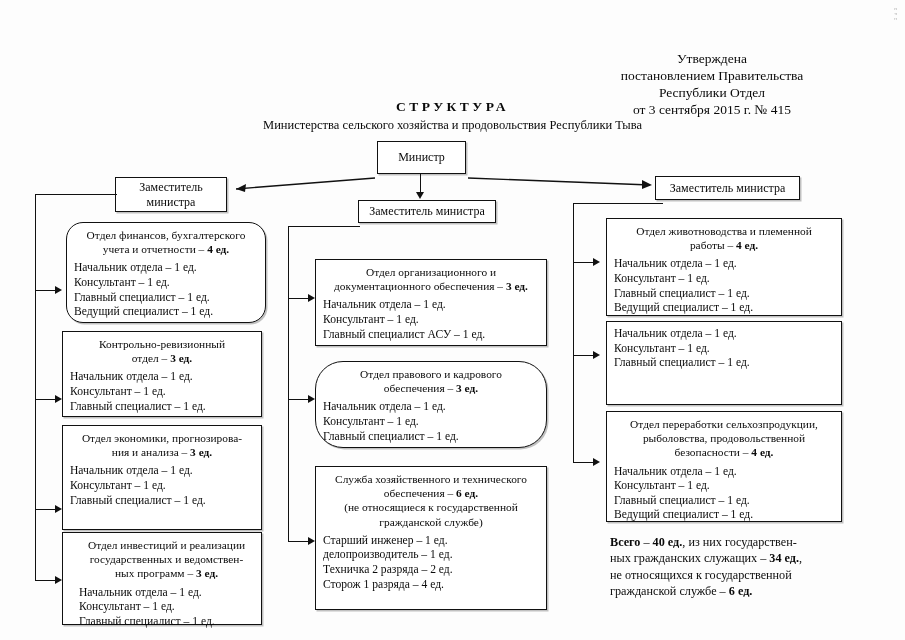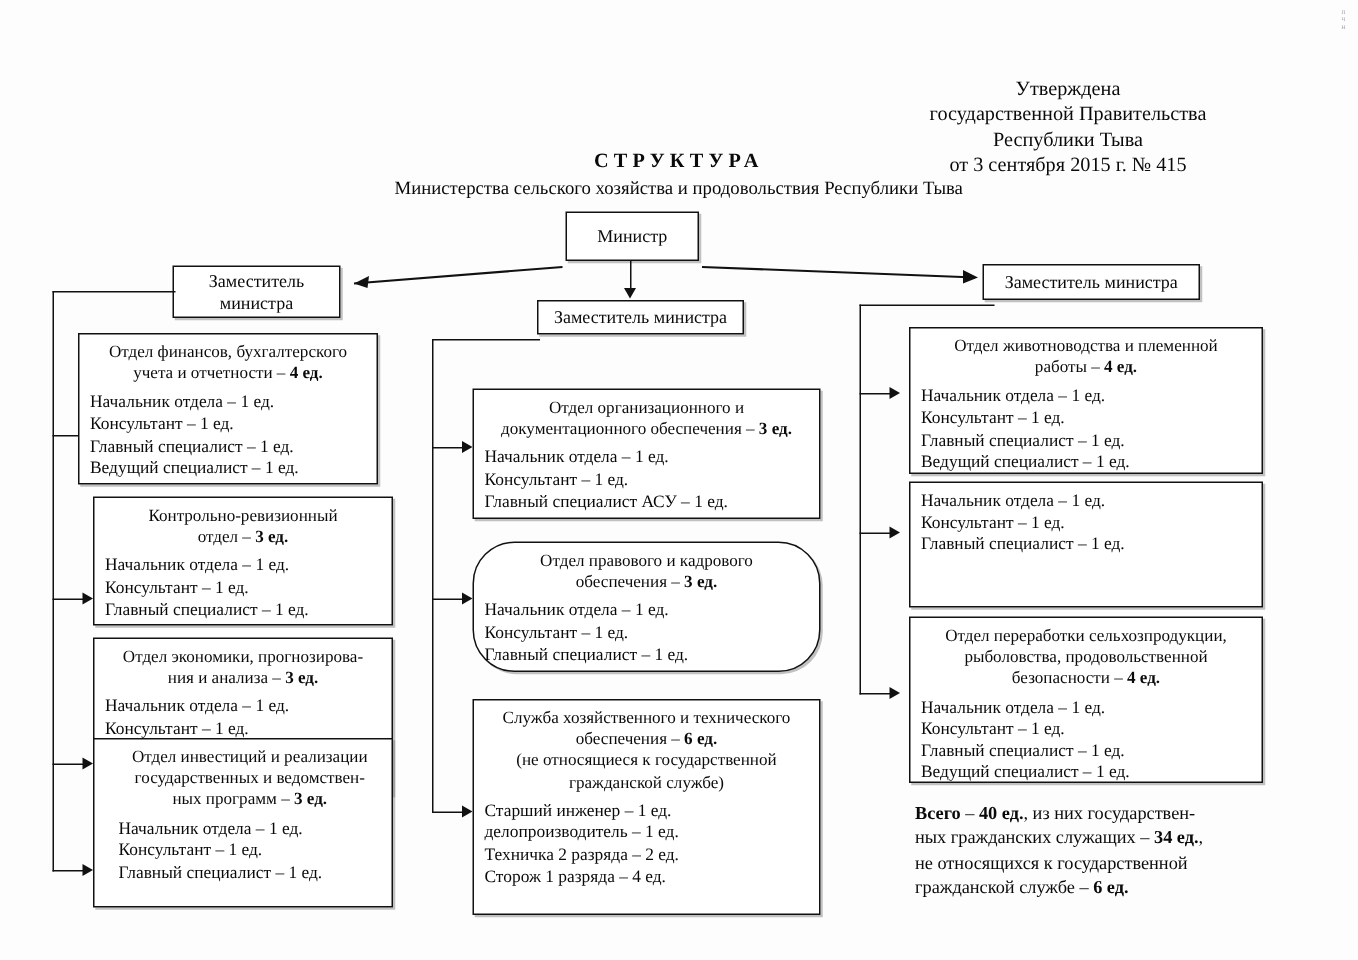--- a/index.html
+++ b/index.html
@@ -127,22 +127,22 @@
 <div id="page">
 
   <div id="scan-artifact" class="abs">
     <div>п</div>
     <div>ч</div>
     <div>н</div>
   </div>
 
   <div id="approval" class="abs">
     <div>Утверждена</div>
-    <div>государственной Правительства</div>
-    <div>Республики Тыва</div>
+    <div>постановлением Правительства</div>
+    <div>Республики Отдел</div>
     <div>от 3 сентября 2015 г. № 415</div>
   </div>
 
   <div class="abs node center-text" style="left:377px; top:141px; width:89px; height:33px;">
     <span>Министр</span>
   </div>
 
   <div id="doc-title" class="abs">
     <div class="t1">СТРУКТУРА</div>
     <div class="t2">Министерства сельского хозяйства и продовольствия Республики Тыва</div>
@@ -205,21 +205,21 @@
 
   <div class="abs ln h" style="left:573px; top:262px; width:22px;"></div>
   <div class="arrow-r" style="left:593px; top:258px;"></div>
 
   <div class="abs ln h" style="left:573px; top:355px; width:22px;"></div>
   <div class="arrow-r" style="left:593px; top:351px;"></div>
 
   <div class="abs ln h" style="left:573px; top:462px; width:22px;"></div>
   <div class="arrow-r" style="left:593px; top:458px;"></div>
 
-  <div class="abs node dept" style="left:52px; top:222px; width:200px; height:101px;">
+  <div class="abs node dept" style="left:66px; top:222px; width:200px; height:101px;border-radius:17px;">
     <div class="head">
       <span>Отдел финансов, бухгалтерского</span><br>
       <span>учета и отчетности – </span><b>4 ед.</b>
     </div>
     <ul>
       <li>Начальник отдела – 1 ед.</li>
       <li>Консультант – 1 ед.</li>
       <li>Главный специалист – 1 ед.</li>
       <li>Ведущий специалист – 1 ед.</li>
     </ul>
@@ -242,21 +242,21 @@
       <span>Отдел экономики, прогнозирова-</span><br>
       <span>ния и анализа – </span><b>3 ед.</b>
     </div>
     <ul>
       <li>Начальник отдела – 1 ед.</li>
       <li>Консультант – 1 ед.</li>
       <li>Главный специалист – 1 ед.</li>
     </ul>
   </div>
 
-  <div class="abs node dept" style="left:62px; top:492px; width:200px; height:113px;padding-left:16px;">
+  <div class="abs node dept" style="left:62px; top:532px; width:200px; height:93px;padding-left:16px;">
     <div class="head">
       <span>Отдел инвестиций и реализации</span><br>
       <span>государственных и ведомствен-</span><br>
       <span>ных программ – </span><b>3 ед.</b>
     </div>
     <ul>
       <li>Начальник отдела – 1 ед.</li>
       <li>Консультант – 1 ед.</li>
       <li>Главный специалист – 1 ед.</li>
     </ul>

